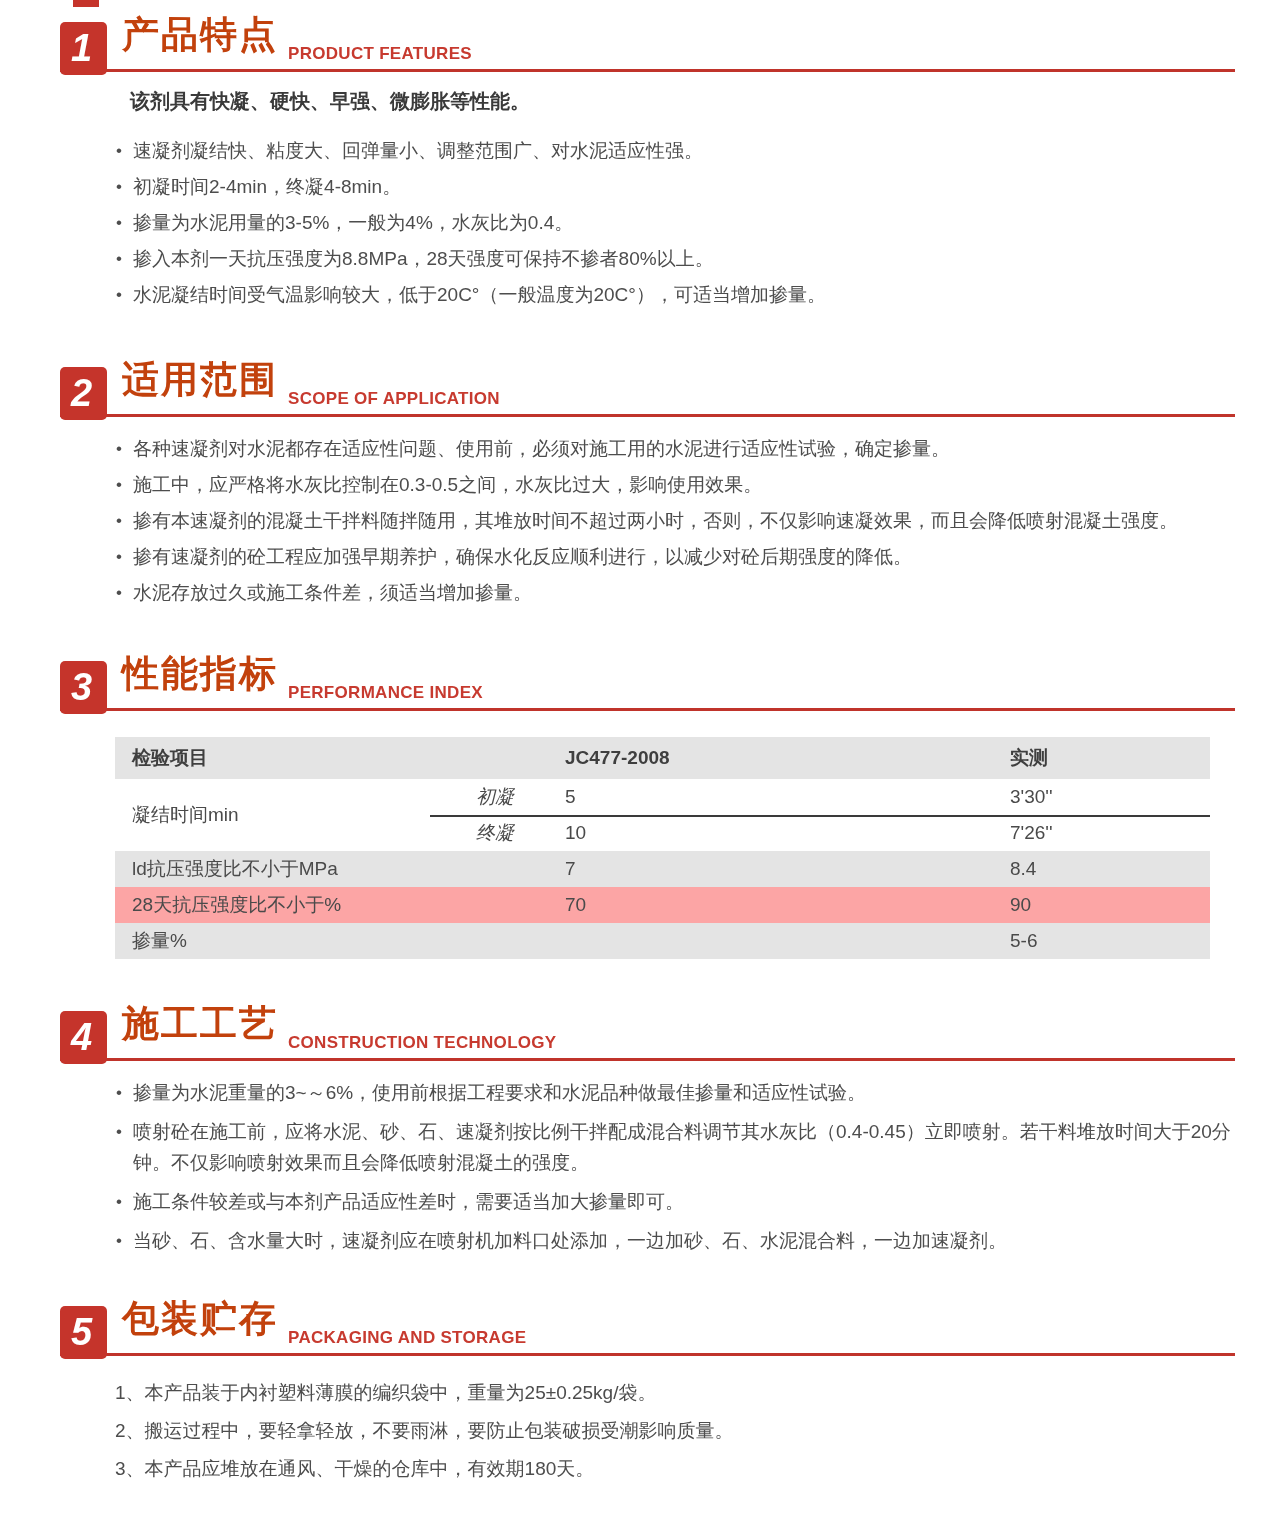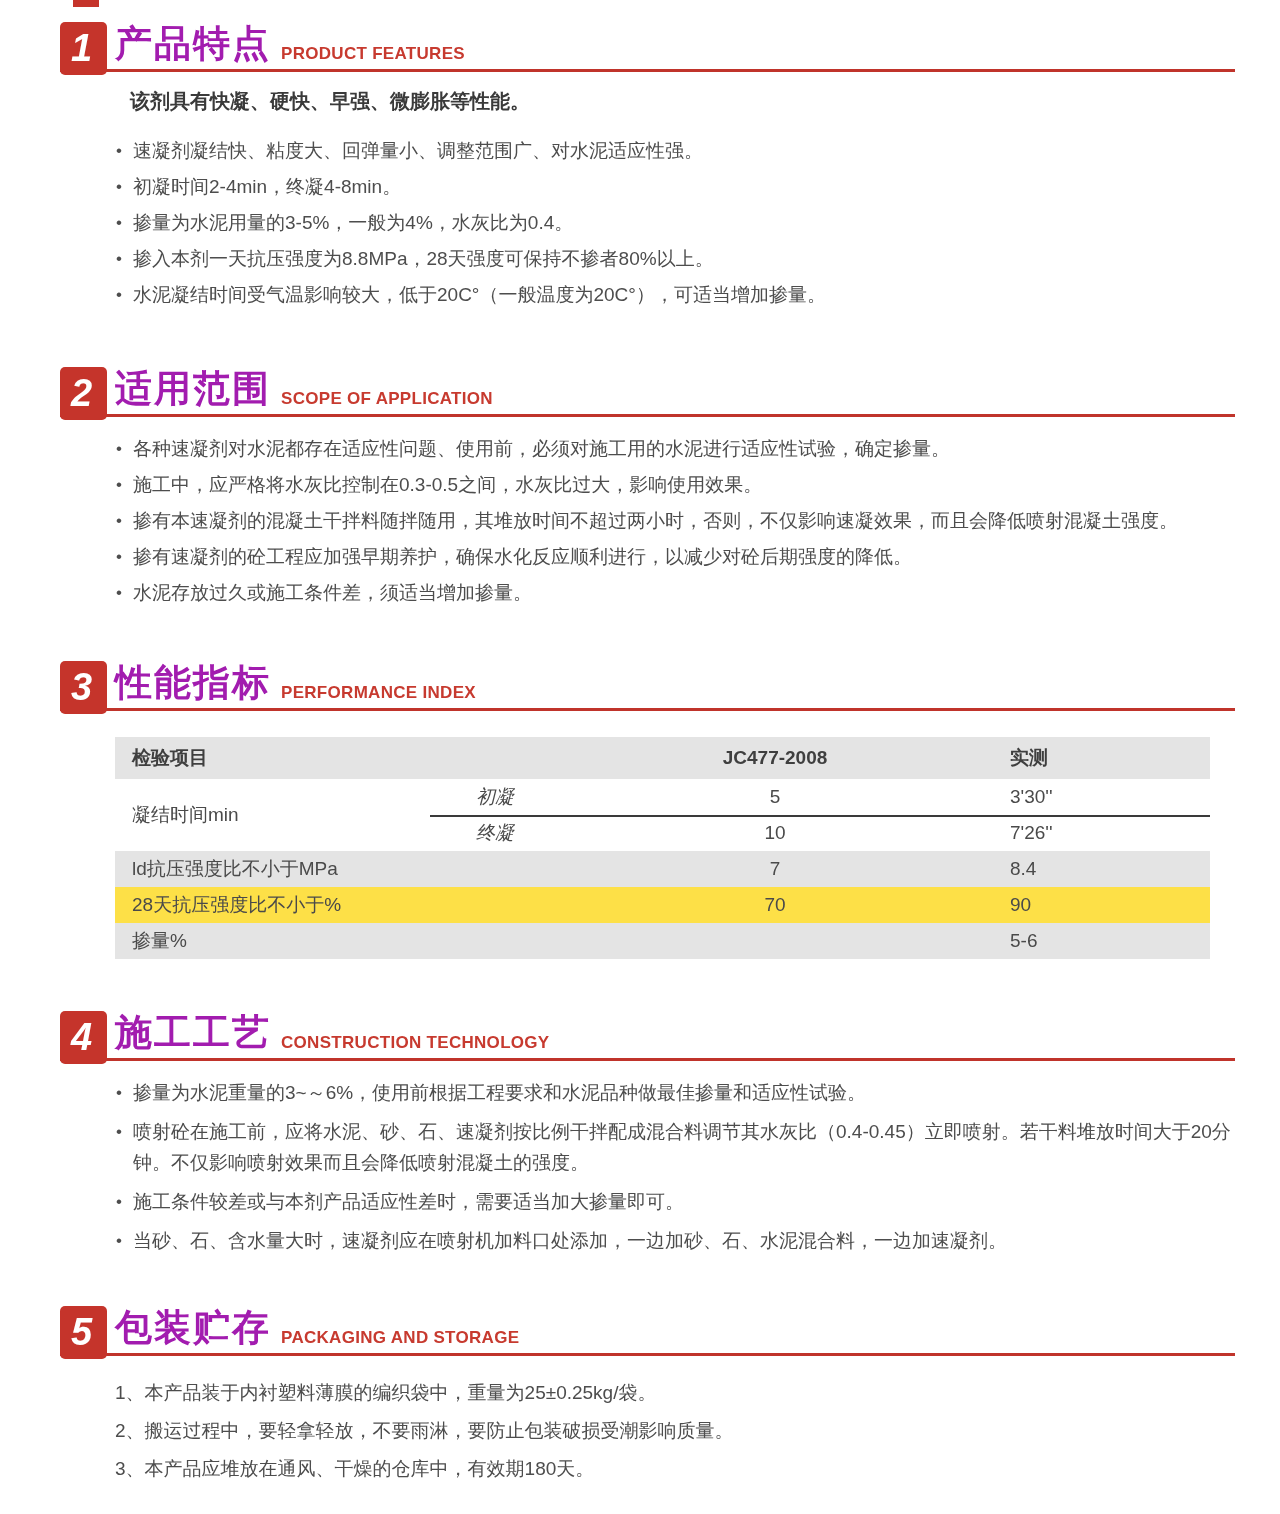--- a/index.html
+++ b/index.html
@@ -24,22 +24,22 @@
   }
   .sec-header .badge {
     width:47px; height:53px; margin-bottom:-6px;
     background:#c5342b; border-radius:5px;
     display:flex; align-items:center; justify-content:center;
     color:#ffffff; font-size:38px; font-weight:bold; font-style:italic;
     position:relative; z-index:2;
     padding-right:4px;
   }
   .sec-header .cn {
-    margin-left:8px; padding-bottom:7px;
-    color:#a21caf; font-size:37px; font-weight:bold; line-height:1;
+    margin-left:15px; padding-bottom:16px;
+    color:#c2410c; font-size:37px; font-weight:bold; line-height:1;
     letter-spacing:2px;
   }
   .sec-header .en {
     margin-left:10px; padding-bottom:7px;
     color:#c73a2f; font-size:17px; font-weight:bold; line-height:1;
     letter-spacing:0.3px;
     text-align:center;
   }
   .mt16{margin-top:16px;} .mt44{margin-top:44px;} .mt46{margin-top:46px;} .mt48{margin-top:48px;}
   
@@ -73,34 +73,34 @@
     font-size:19px; color:#4a4a4a;
   }
   .t-row {
     display:grid;
     grid-template-columns:310px 140px 420px 1fr;
     align-items:center;
     height:36px;
   }
   .t-row .c1 { padding-left:17px; }
   .t-row .c2 { text-align:center;font-style:italic; }
-  .t-row .c3 { text-align:center; }
+  .t-row .c3 { }
   .t-row .c4 { padding-left:25px; }
   .t-head { height:42px; background:#e4e4e4; font-weight:bold; color:#3f3f3f; }
   .t-group { position:relative; background:#ffffff; }
   .t-group .group-label {
     position:absolute; left:17px; top:0; height:100%;
     display:flex; align-items:center;
   }
   .group-divider {
     position:absolute; left:315px; right:0; top:36px;
     height:2px; background:#3a3a3a;
   }
   .row-gray { background:#e4e4e4; }
-  .row-white { background:#fde047; }
+  .row-white { background:#fca5a5; }
 </style>
 </head>
 <body>
 
 <div class="top-mark"></div>
 
 <div class="sec-header mt16">
   <div class="badge">
     <span>1</span>
   </div>

